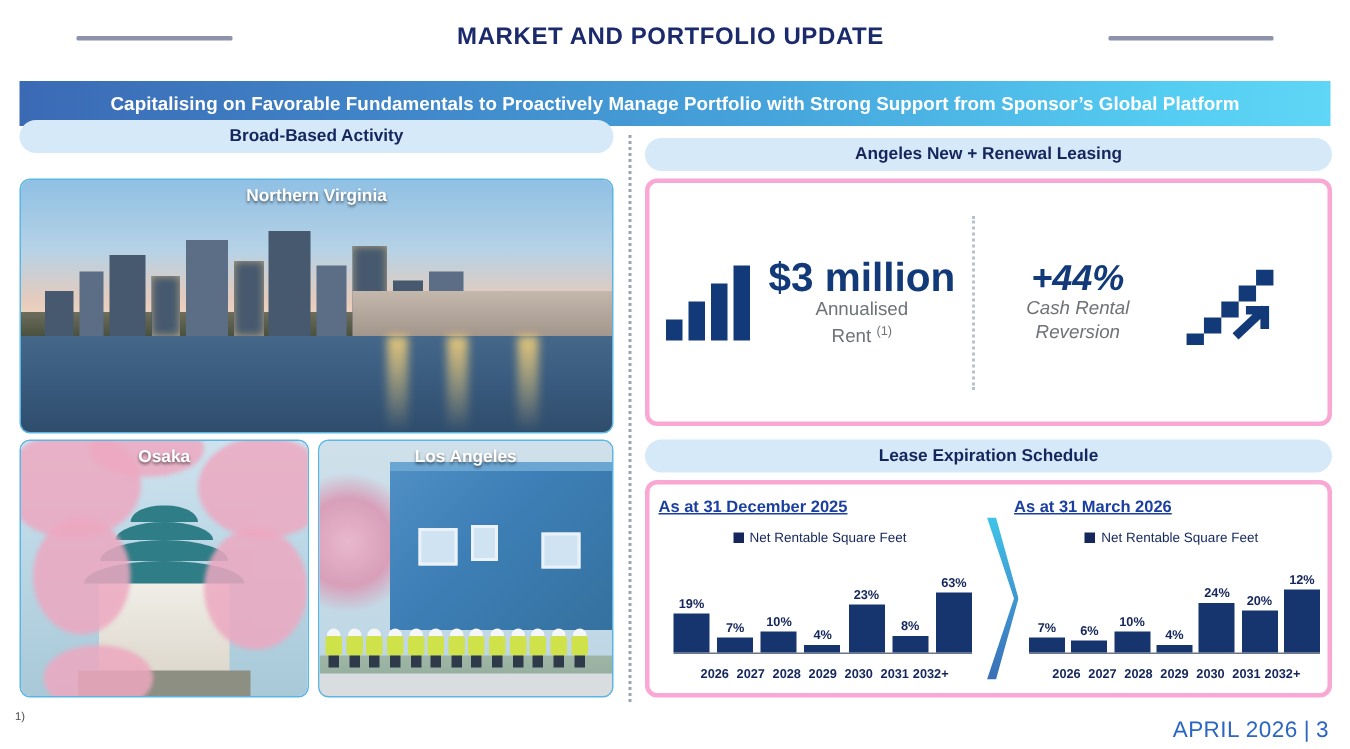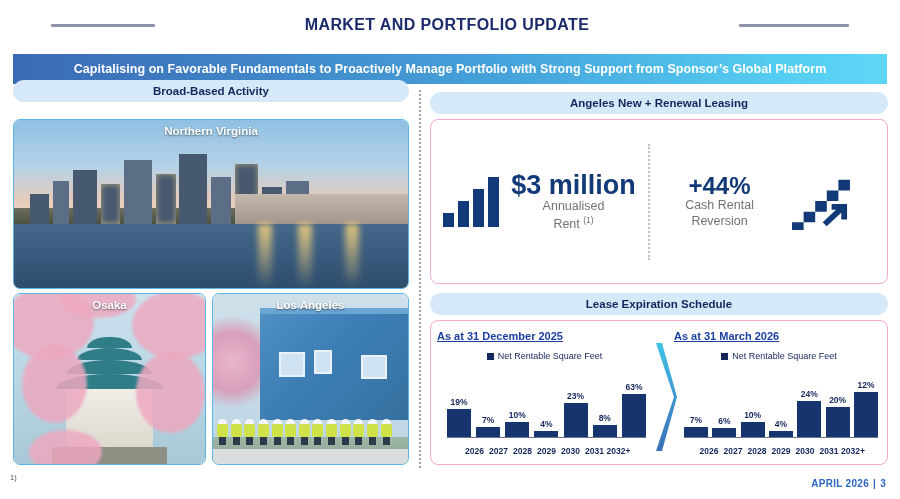--- a/index.html
+++ b/index.html
@@ -109,21 +109,21 @@
   .legs { position:absolute; top:18px; left:2px; width:7px; height:8px; background:#2e3a4a; }
   .tree-la { position:absolute; left:-2%; top:12%; width:26%; height:62%;
     background: radial-gradient(circle at 45% 45%, #e7b7cd 0%, #d89fb9 45%, rgba(216,159,185,0) 72%); }
 
   
   #right-col { position: absolute; left: 430px; top: 92px; width: 458px; }
   #pill-leasing { width: 458px; }
   #pill-lease-exp { position:absolute; left:430px; top:293px; width:458px; }
 
   .card {
-    position: absolute; border: 1px solid #f9a8d4; border-radius: 8px;
+    position: absolute; border: 3px solid #f9a8d4; border-radius: 8px;
     background: #ffffff;
   }
   #card-leasing { left: 430px; top: 119px; width: 458px; height: 165px; }
   #card-lease   { left: 430px; top: 320px; width: 458px; height: 145px; }
 
   
   .stats { position:absolute; inset:0; display:flex; align-items:center; }
   .stat-block { display:flex; align-items:center; justify-content:center; }
   .stat-left  { width: 218px; gap: 12px; }
   .stat-right { width: 238px; gap: 6px; }
@@ -164,21 +164,21 @@
 
   .chevron { position:absolute; left:222px; top:22px; width:24px; height:108px; }
 
   
   .footnote {
     position: absolute; left: 10px; top: 473px; width: 420px;
     font-size: 7.5px; color: #4a4a4a; display: flex; gap: 10px;
   }
   .footer-date {
     position: absolute; right: 14px; top: 478px;
-    font-size: 10px; font-weight: bold; color:#2b66c4; letter-spacing:.3px;
+    font-size: 15px; font-weight: normal; color:#2b66c4; letter-spacing:.3px;
   }
   .footer-date .sep { color:#2b66c4; margin:0 4px; }
 </style>
 </head>
 <body>
 
 <div class="title-row">
   <span class="title-rule left"></span>
   <span class="deck-title">MARKET AND PORTFOLIO UPDATE</span>
   <span class="title-rule right"></span>
@@ -344,21 +344,21 @@
           <span>Annualised</span><br>
           <span>Rent</span>
           <sup>(1)</sup>
         </div>
       </div>
     </div>
 
     <div class="v-dot"></div>
 
     <div class="stat-block stat-right">
-      <div class="stat-text-wrap" style="margin-right:30px;">
+      <div class="stat-text-wrap" style="margin-right:30px;font-style:italic;">
         <div class="stat-num small">+44%</div>
         <div class="stat-sub">
           <span>Cash Rental</span><br>
           <span>Reversion</span>
         </div>
       </div>
       <svg class="stairs-icon" viewBox="0 0 64 58">
         <path d="M2 50 h12 v-11 h12 v-11 h12 v-11 h12 v-11 h12 v11 h-12 v11 h-12 v11 h-12 v11 h-12 v11 H2 Z" fill="#123a78"></path>
         <path d="M38 50 l16 -15 M46 34 h10 v10" stroke="#123a78" stroke-width="6" fill="none" stroke-linecap="square"></path>
       </svg>

